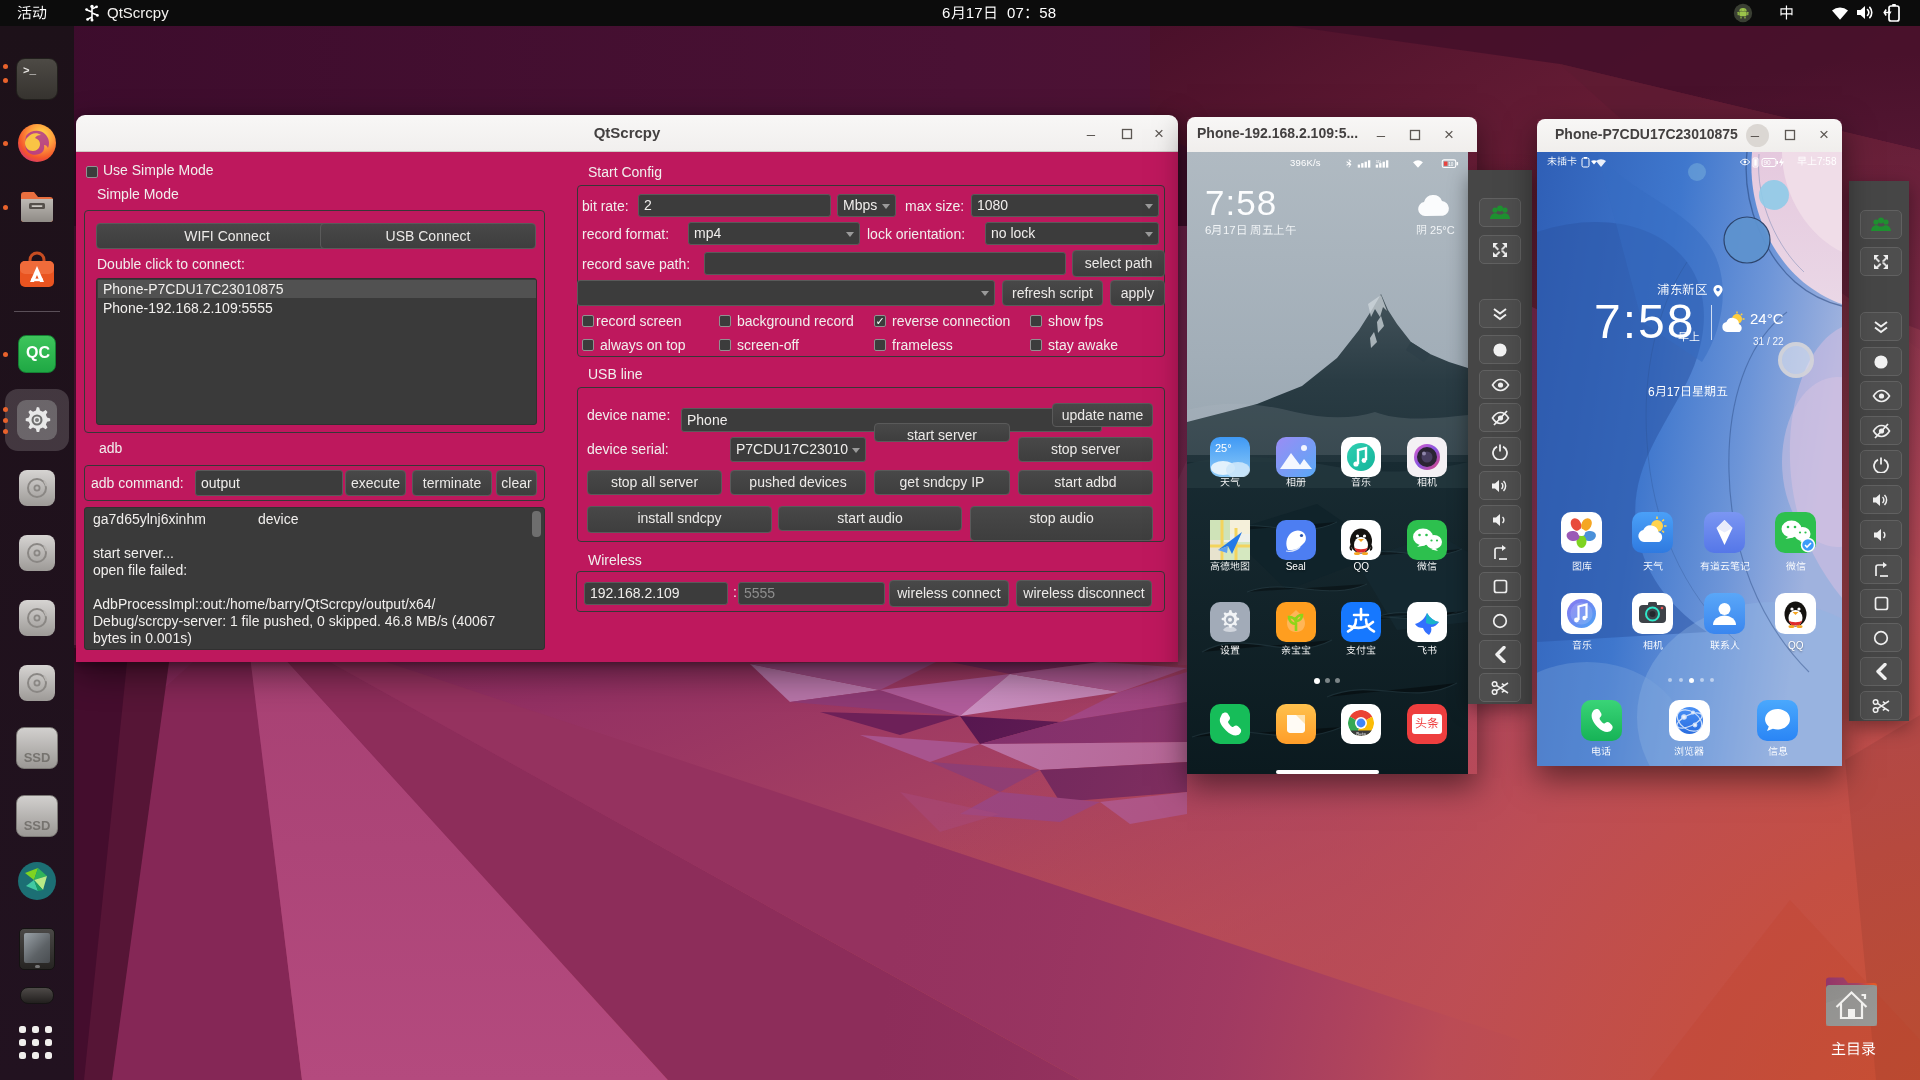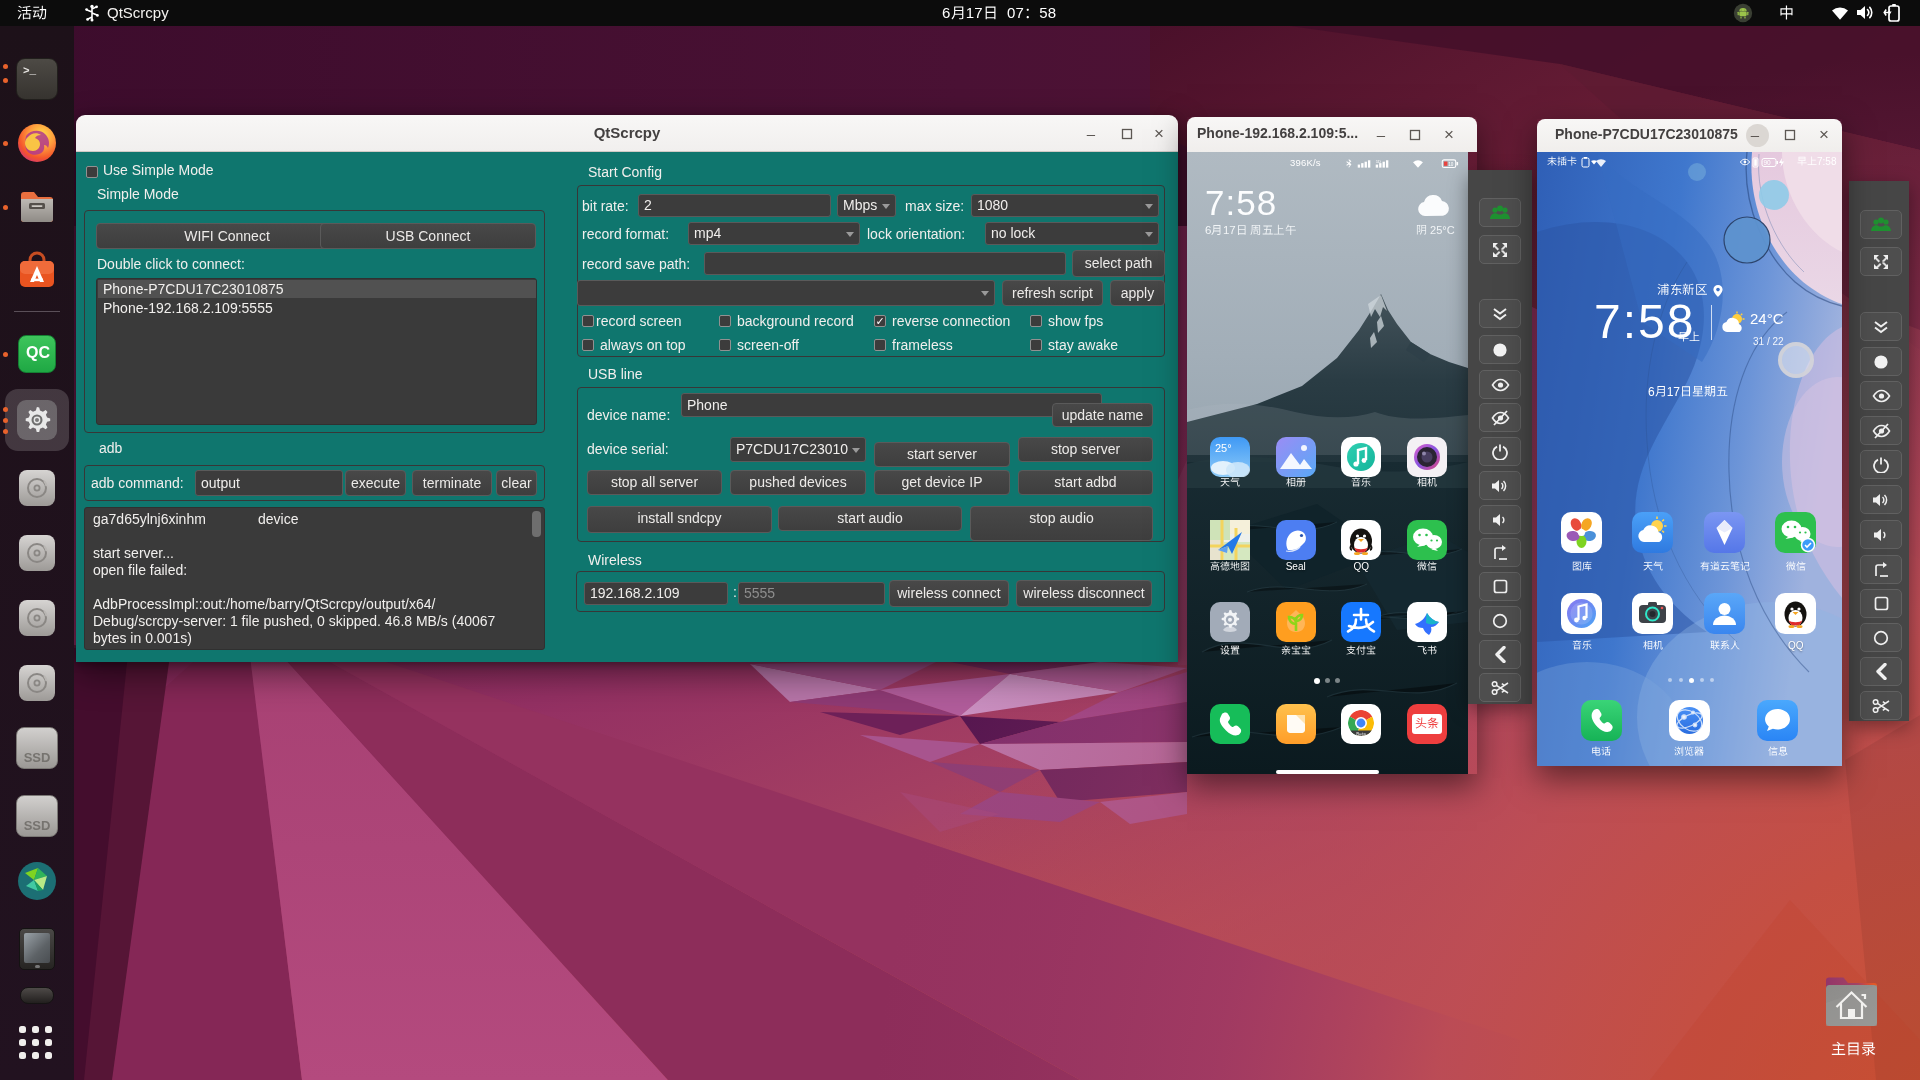--- a/index.html
+++ b/index.html
@@ -3,21 +3,21 @@
 *{margin:0;padding:0;box-sizing:border-box}
 html,body{width:1920px;height:1080px;overflow:hidden;background:#000;font-family:"Liberation Sans",sans-serif}
 .abs{position:absolute}
 .g{display:inline-block;width:1em;height:1em;vertical-align:-0.12em;fill:currentColor}
 #stage{position:absolute;left:0;top:0;width:1920px;height:1080px}
 
 .qtwin{position:absolute;border-radius:9px 9px 0 0;box-shadow:0 12px 34px rgba(0,0,0,.48),0 2px 8px rgba(0,0,0,.35)}
 .qtitle{position:absolute;left:0;top:0;right:0;height:37px;background:linear-gradient(#f8f7f6,#f1efee);border-bottom:1px solid #cfcac5;border-radius:9px 9px 0 0;}
 .qtitle .t{position:absolute;width:100%;text-align:center;top:9px;font-size:15px;font-weight:bold;color:#434040}
 .wbtn{position:absolute;top:8px;width:22px;height:22px;color:#5c5753;font-size:15px;text-align:center;line-height:21px}
-.qbody{position:absolute;left:0;top:37px;right:0;bottom:0;background:#0f766e}
+.qbody{position:absolute;left:0;top:37px;right:0;bottom:0;background:#be185d}
 .lbl{position:absolute;color:#f1efed;font-size:14px;white-space:nowrap}
 .btn{position:absolute;background:linear-gradient(#484848,#3e3e3e);border:1px solid #5a5a5a;border-radius:4px;color:#eceae8;font-size:14px;text-align:center;white-space:nowrap}
 .inp{position:absolute;background:#3c3c3c;border:1px solid #5a5a5a;border-radius:3px;color:#f0eeec;font-size:14px;padding-left:5px;white-space:nowrap;overflow:hidden}
 .combo{position:absolute;background:#3c3c3c;border:1px solid #5a5a5a;border-radius:3px;color:#f0eeec;font-size:14px;padding-left:5px;white-space:nowrap}
 .car{position:absolute;right:5px;top:50%;margin-top:-2px;width:0;height:0;border-left:4px solid transparent;border-right:4px solid transparent;border-top:5px solid #9a9a9a}
 .gbox{position:absolute;border:1px solid #373737;border-radius:4px}
 .cb{position:absolute;width:12px;height:12px;border:1px solid #919191;border-radius:2px;background:#3c3c3c}
 .dark{position:absolute;background:#3a3a3a;border:1px solid #303030;border-radius:3px}
 
 .tbar{position:absolute;background:#464646;box-shadow:0 6px 18px rgba(0,0,0,.4)}
@@ -566,29 +566,29 @@
         <div class="lbl" style="left:524px;top:185px">always on top</div>
         <div class="cb" style="left:643px;top:187px"></div>
         <div class="lbl" style="left:661px;top:185px">screen-off</div>
         <div class="cb" style="left:798px;top:187px"></div>
         <div class="lbl" style="left:816px;top:185px">frameless</div>
         <div class="cb" style="left:954px;top:187px"></div>
         <div class="lbl" style="left:972px;top:185px">stay awake</div>
         <div class="lbl" style="left:512px;top:214px">USB line</div>
         <div class="gbox" style="left:501px;top:235px;width:588px;height:155px"></div>
         <div class="lbl" style="left:511px;top:255px">device name:</div>
-        <div class="inp" style="left:605px;top:241px;width:421px;height:24px;line-height:22px">Phone</div>
+        <div class="inp" style="left:605px;top:256px;width:421px;height:24px;line-height:22px">Phone</div>
         <div class="btn" style="left:976px;top:251px;width:101px;height:24px;line-height:22px">update name</div>
         <div class="lbl" style="left:511px;top:289px">device serial:</div>
         <div class="combo" style="left:654px;top:285px;width:136px;height:25px;line-height:23px">P7CDU17C23010<i class="car"></i></div>
-        <div class="btn" style="left:798px;top:290px;width:136px;height:25px;line-height:23px">start server</div>
+        <div class="btn" style="left:798px;top:271px;width:136px;height:19px;line-height:23px">start server</div>
         <div class="btn" style="left:942px;top:285px;width:135px;height:25px;line-height:23px">stop server</div>
         <div class="btn" style="left:511px;top:318px;width:135px;height:25px;line-height:23px">stop all server</div>
         <div class="btn" style="left:654px;top:318px;width:136px;height:25px;line-height:23px">pushed devices</div>
-        <div class="btn" style="left:798px;top:318px;width:136px;height:25px;line-height:23px">get device IP</div>
+        <div class="btn" style="left:798px;top:318px;width:136px;height:25px;line-height:23px">get sndcpy IP</div>
         <div class="btn" style="left:942px;top:318px;width:135px;height:25px;line-height:23px">start adbd</div>
         <div class="btn" style="left:511px;top:354px;width:185px;height:27px;line-height:23px">install sndcpy</div>
         <div class="btn" style="left:702px;top:354px;width:184px;height:25px;line-height:23px">start audio</div>
         <div class="btn" style="left:894px;top:354px;width:183px;height:35px;line-height:23px">stop audio</div>
         <div class="lbl" style="left:512px;top:400px">Wireless</div>
         <div class="gbox" style="left:500px;top:419px;width:589px;height:41px"></div>
         <div class="inp" style="left:508px;top:430px;width:144px;height:23px;line-height:21px">192.168.2.109</div>
         <div class="lbl" style="left:657px;top:432px">:</div>
         <div class="inp" style="left:662px;top:430px;width:147px;height:23px;line-height:21px;color:#8e8e8e">5555</div>
         <div class="btn" style="left:813px;top:428px;width:120px;height:27px;line-height:25px">wireless connect</div>

